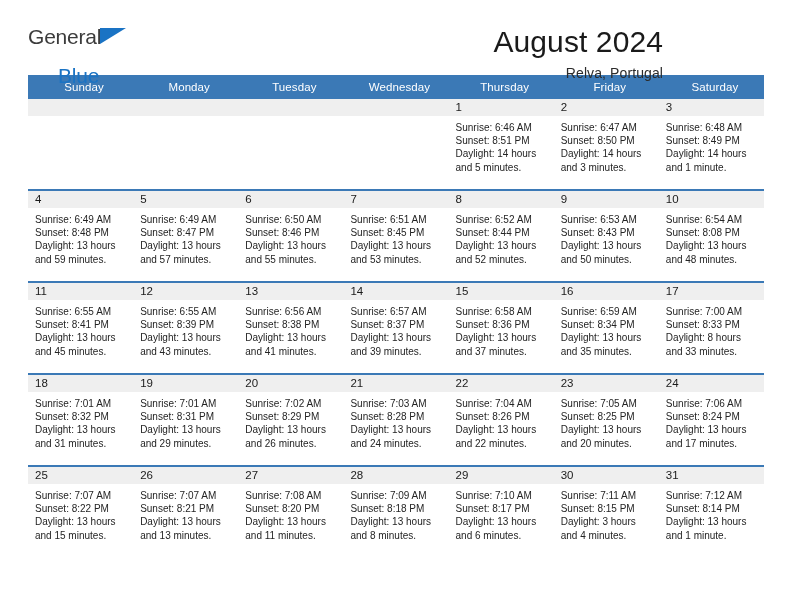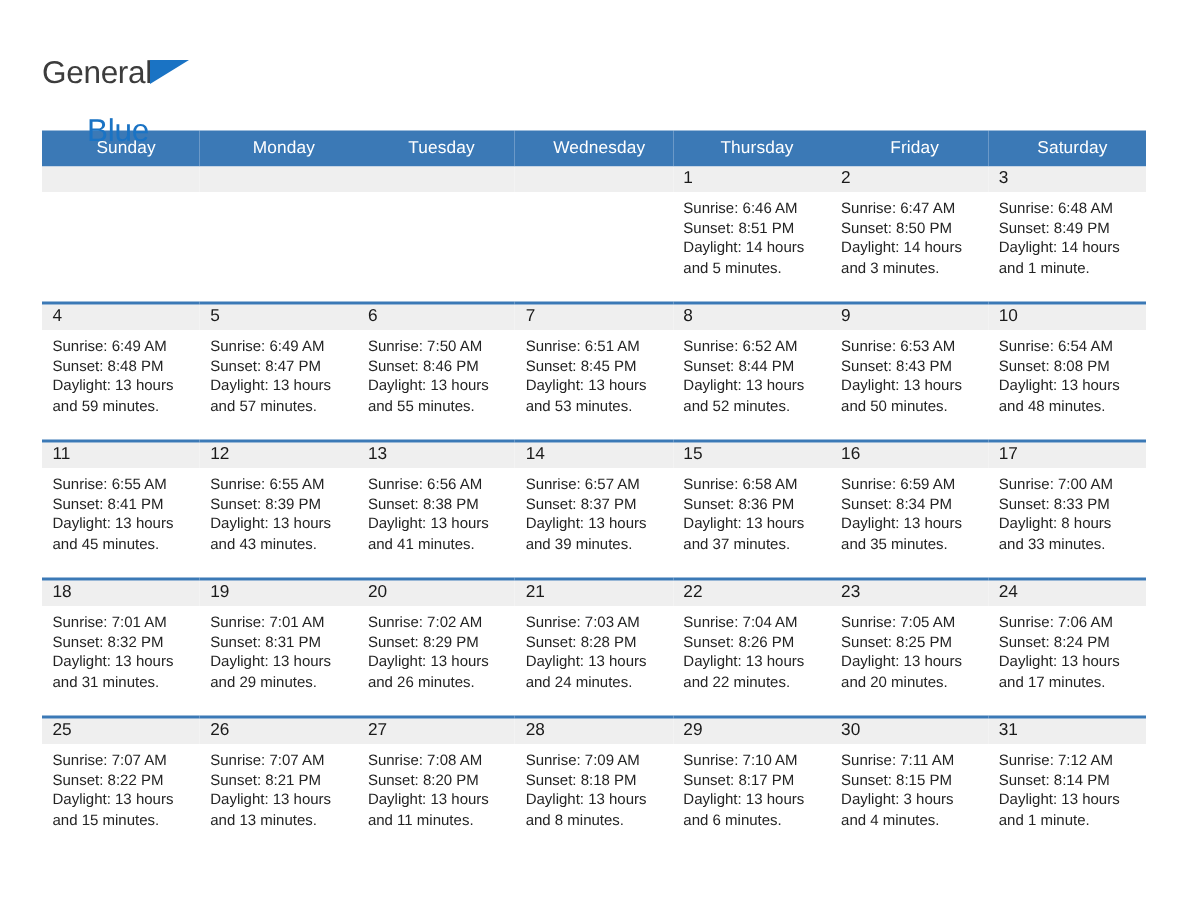--- a/index.html
+++ b/index.html
@@ -13,21 +13,21 @@
     background: #ffffff;
     font-family: "Liberation Sans", sans-serif;
     color: #1a1a1a;
     overflow: hidden;
   }
   .page {
     position: relative;
     width: 691px;
     height: 612px;
     box-sizing: border-box;
-    padding: 12px 28px;
+    padding: 0 28px;
   }
 
   
   .header {
     display: flex;
     align-items: flex-start;
     justify-content: space-between;
     height: 75px;
     padding-top: 26px;
     box-sizing: border-box;
@@ -135,20 +135,24 @@
 <div class="page">
 
   <div class="header">
 
     <div class="logo">
       <span class="logo-general">General</span>
       <span class="logo-triangle"></span>
       <span class="logo-blue">Blue</span>
     </div>
 
+    <div class="title-wrap">
+      <div class="month-title">August 2024</div>
+      <div class="location">Relva, Portugal</div>
+    </div>
 
   </div>
 
   <table class="calendar">
     <thead>
       <tr id="weekday-row">
           <th>Sunday</th>
           <th>Monday</th>
           <th>Tuesday</th>
           <th>Wednesday</th>
@@ -232,21 +236,21 @@
                 <div>Sunrise: 6:49 AM</div>
                 <div>Sunset: 8:47 PM</div>
                 <div class="daylight-line">Daylight: 13 hours and 57 minutes.</div>
               </div>
             </div>
           </td>
           <td>
             <div class="cell">
               <div class="daynum-band">6</div>
               <div class="cell-body">
-                <div>Sunrise: 7:50 AM</div>
+                <div>Sunrise: 6:50 AM</div>
                 <div>Sunset: 8:46 PM</div>
                 <div class="daylight-line">Daylight: 13 hours and 55 minutes.</div>
               </div>
             </div>
           </td>
           <td>
             <div class="cell">
               <div class="daynum-band">7</div>
               <div class="cell-body">
                 <div>Sunrise: 6:51 AM</div>

